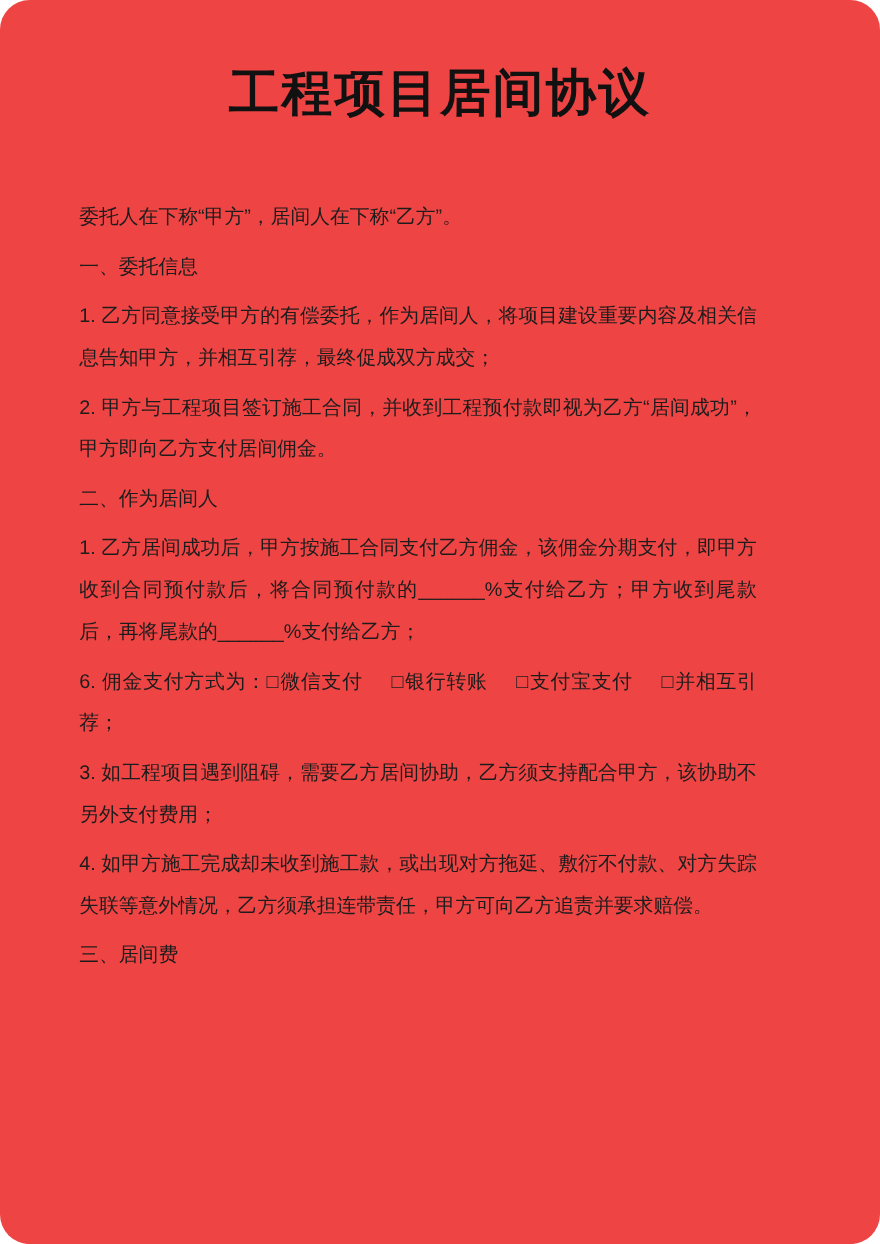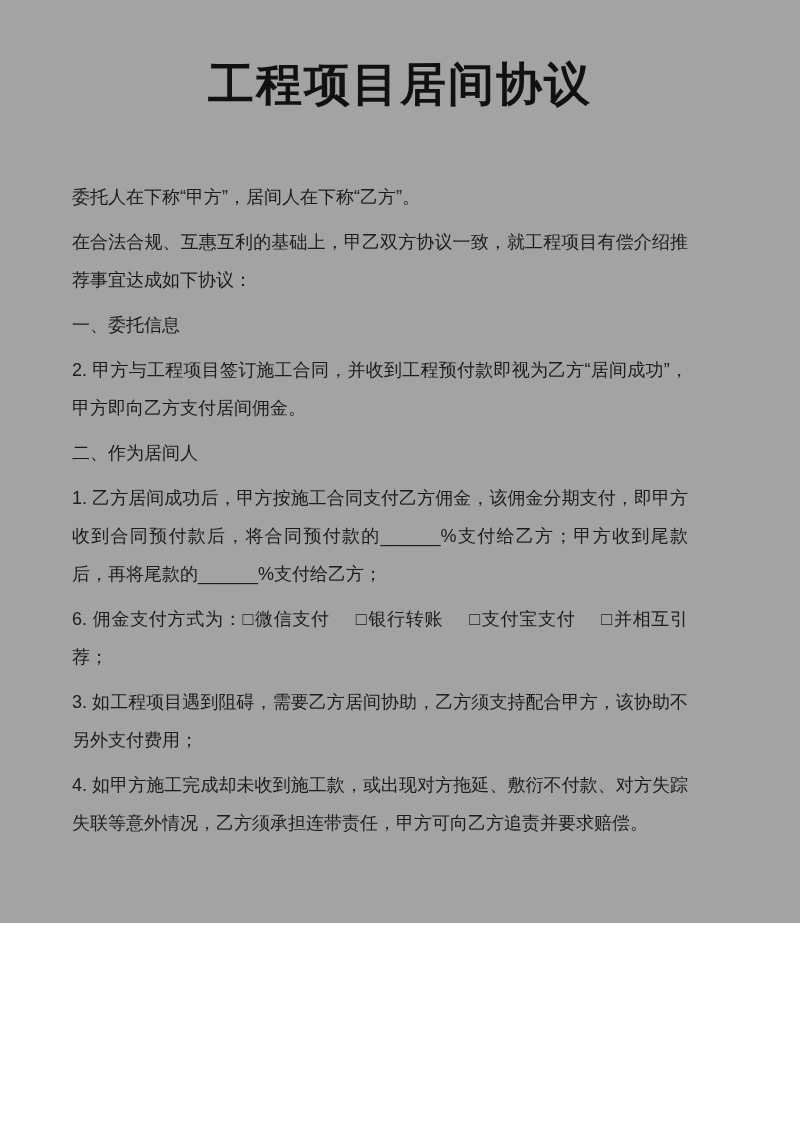--- a/index.html
+++ b/index.html
@@ -3,25 +3,26 @@
 <meta charset="utf-8">
 <style>
   html, body {
     margin: 0;
     padding: 0;
     background: #ffffff;
   }
   .page {
     position: relative;
     width: 800px;
-    height: 923px;
-    background: #a3a3a3;
+    height: 1131px;
+    background: #ef4444;
     color: #1c1c1c;
     font-family: "Liberation Sans", "DejaVu Sans", sans-serif;
     overflow: hidden;
+    border-radius: 27px;
   }
   .doc-title {
     margin: 54px 0 0 0;
     font-size: 46px;
     line-height: 60px;
     font-weight: 600;
     letter-spacing: 2px;
     text-align: center;
     color: #111111;
   }
@@ -64,30 +65,31 @@
 <div class="page">
 
   <h1 class="doc-title">工程项目居间协议</h1>
 
   <div class="doc-body">
 
     <p>委托人在下称“甲方”，居间人在下称“乙方”。</p>
 
 
 
-    <p>在合法合规、互惠互利的基础上，甲乙双方协议一致，就工程项目有偿介绍推荐事宜达成如下协议：</p>
 
     <p class="heading">一、委托信息</p>
+    <p>1. 乙方同意接受甲方的有偿委托，作为居间人，将项目建设重要内容及相关信息告知甲方，并相互引荐，最终促成双方成交；</p>
     <p>2. 甲方与工程项目签订施工合同，并收到工程预付款即视为乙方“居间成功”，甲方即向乙方支付居间佣金。</p>
 
     <p class="heading">二、作为居间人</p>
     <p>1. 乙方居间成功后，甲方按施工合同支付乙方佣金，该佣金分期支付，即甲方收到合同预付款后，将合同预付款的______%支付给乙方；甲方收到尾款后，再将尾款的______%支付给乙方；</p>
 
     <p>
       <span>6. 佣金支付方式为：</span><span class="pay-opt"><span class="cb">□</span><span>微信支付</span></span><span class="pay-opt"><span class="cb">□</span><span>银行转账</span></span><span class="pay-opt"><span class="cb">□</span><span>支付宝支付</span></span><span class="pay-opt last"><span class="cb">□</span><span>并相互引荐</span></span><span>；</span>
     </p>
 
     <p>3. 如工程项目遇到阻碍，需要乙方居间协助，乙方须支持配合甲方，该协助不另外支付费用；</p>
     <p>4. 如甲方施工完成却未收到施工款，或出现对方拖延、敷衍不付款、对方失踪失联等意外情况，乙方须承担连带责任，甲方可向乙方追责并要求赔偿。</p>
 
+    <p class="heading">三、居间费</p>
 
   </div>
 </div>
 
 </body></html>

